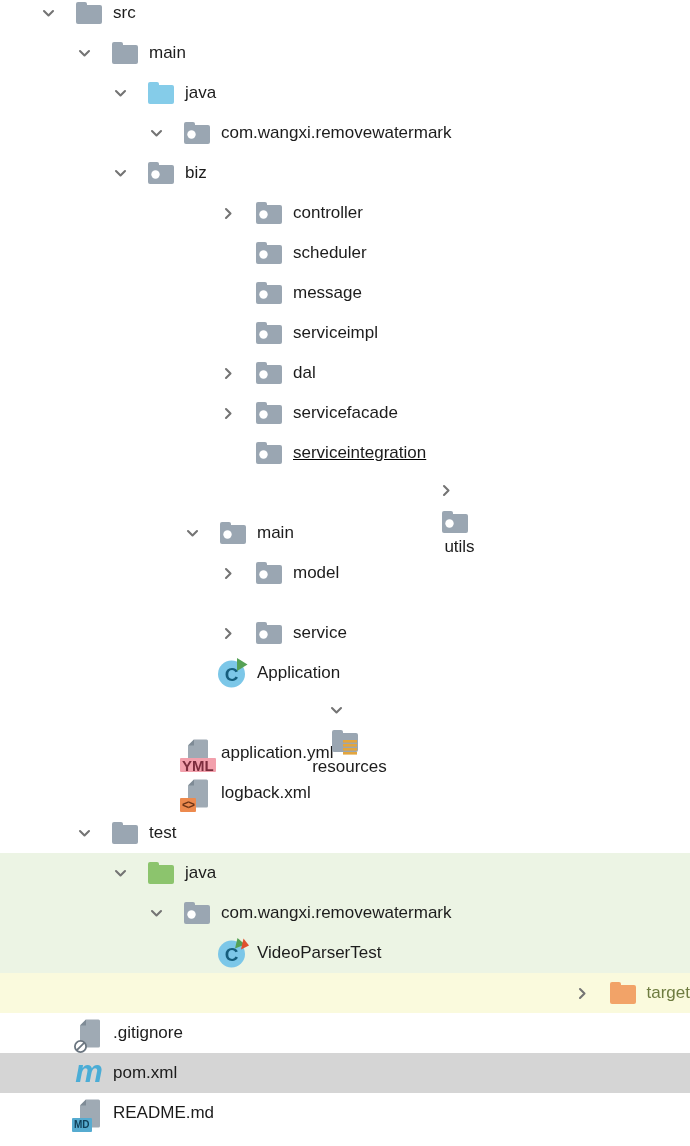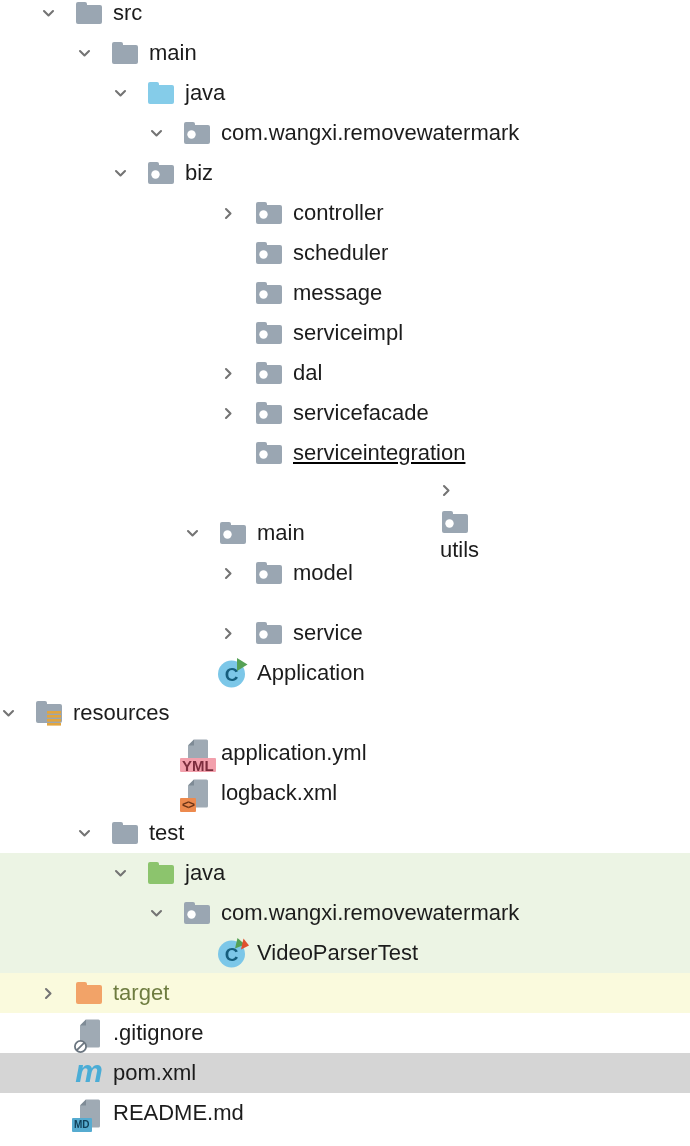--- a/index.html
+++ b/index.html
@@ -6,32 +6,32 @@
   body{
     width:690px;height:1146px;overflow:hidden;background:#ffffff;
     font-family:"Liberation Sans",sans-serif;
   }
   .tree{margin-top:-7px;}
   .row{
     display:flex;align-items:center;height:40px;width:100%;
     box-sizing:border-box;white-space:nowrap;
   }
   .row.bg-green{background:#ecf4e4;}
-  .row.bg-yellow{background:#fafadd;}
+  .row.bg-yellow{background:#fafadd;justify-content:flex-end;}
   .row.bg-selected{background:#d5d5d5;}
   .chevron{
     width:34px;height:40px;display:flex;align-items:center;
     justify-content:flex-start;flex:0 0 34px;
   }
   .iconbox{
     width:30px;height:34px;display:flex;align-items:center;justify-content:center;
     position:relative;flex:0 0 30px;overflow:visible;
   }
   .label{
-    margin-left:9px;font-size:22px;color:#1c1c1c;letter-spacing:0;
+    margin-left:9px;font-size:17px;color:#1c1c1c;letter-spacing:0;
   }
   .label.excluded{color:#6e7c40;}
   .file-badge{
     position:absolute;left:-2px;bottom:-2px;height:14px;
     display:flex;align-items:center;padding:0 2px;border-radius:1px;
     font-weight:bold;line-height:1;
   }
   .badge-yml{background:#f2a0ac;color:#7c2d3d;font-size:15px;}
   .badge-xml{background:#ed8a4e;color:#6d3416;font-size:12px;letter-spacing:-1px;}
   .badge-md{background:#56abd0;color:#10405a;font-size:10px;}
@@ -270,21 +270,21 @@
       <span class="chevron"></span>
       <span class="iconbox">
         <svg width="32" height="32" viewBox="0 0 32 32" style="overflow:visible">
           <circle cx="14.5" cy="17" r="13.5" fill="#7cc7e8"></circle>
           <polygon points="20,1 30.5,7.5 20,14" fill="#55a155"></polygon>
           <text x="14.5" y="24" text-anchor="middle" font-size="19" font-weight="600" font-family="Liberation Sans, sans-serif" fill="#155e7d">C</text>
         </svg>
       </span>
       <span class="label">Application</span>
     </div>
-    <div class="row" style="">
+    <div class="row" style=" flex-direction: column;">
       <span class="chevron">
         <svg width="17" height="17" viewBox="0 0 17 17">
           <polyline points="4,6 8.5,10.5 13,6" fill="none" stroke="#747474" stroke-width="2.1" stroke-linecap="round" stroke-linejoin="round"></polyline>
         </svg>
       </span>
       <span class="iconbox">
         <svg width="28" height="27" viewBox="0 0 28 27" style="overflow:visible">
           <rect x="1" y="1" width="11" height="8" rx="2" fill="#9aa6b2"></rect>
           <rect x="1" y="4" width="26" height="19" rx="2" fill="#9aa6b2"></rect>
           <g fill="#e2a53e">

